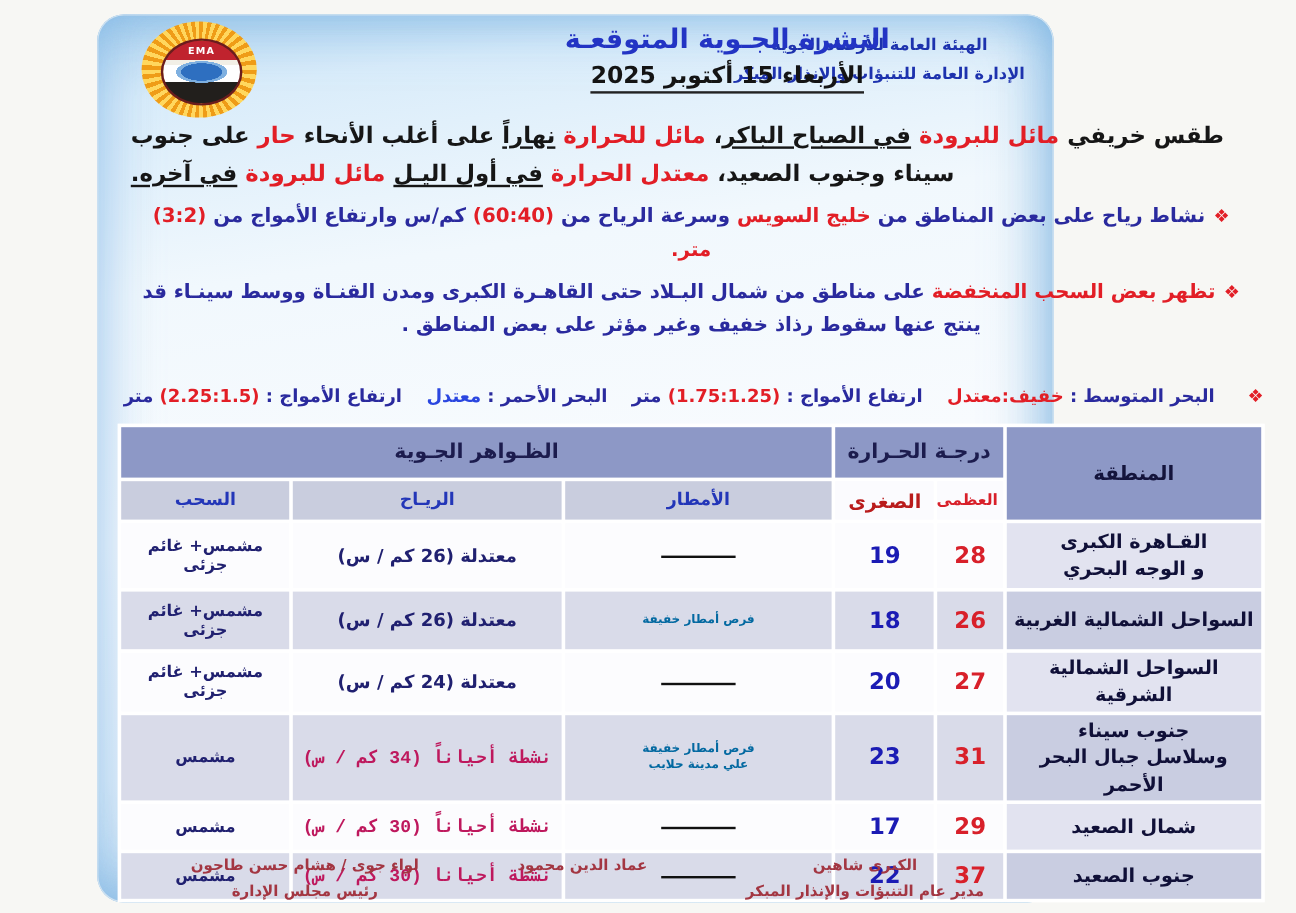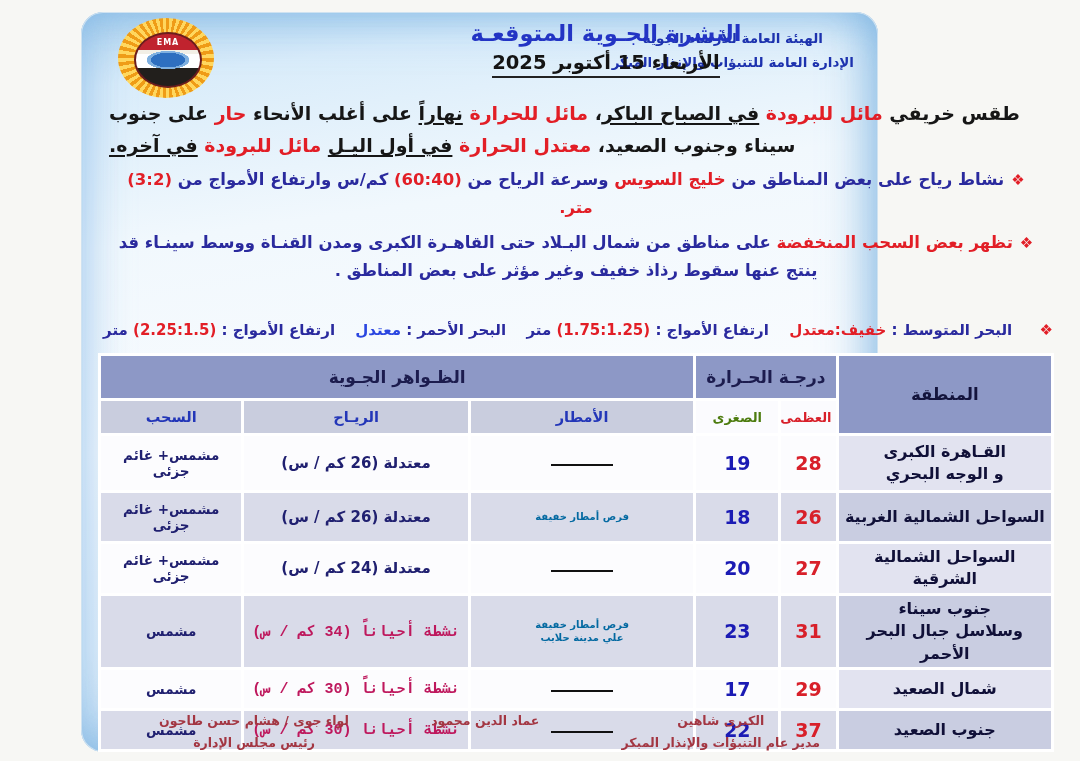--- a/index.html
+++ b/index.html
@@ -51,21 +51,21 @@
     align-items:center;font-size:15px;}
   .sea-item{white-space:nowrap;}
   
   .tablewrap{position:absolute;top:341px;left:17px;width:956px;}
   table{width:100%;border-collapse:separate;border-spacing:3px;background:#fff;table-layout:fixed;}
   td{text-align:center;vertical-align:middle;font-weight:bold;padding:2px 4px;}
   .th-band{background:#8d98c6;color:#1c1c4e;font-size:17px;height:38px;}
   .th-region{background:#8d98c6;color:#14143c;font-size:16.5px;}
   .th-sub{background:#c9cdde;color:#2336b8;font-size:14.5px;height:28px;}
   .th-max{background:#fbfbfe;color:#d8202a;font-size:13px;height:28px;}
-  .th-min{background:#fbfbfe;color:#4d7c0f;font-size:13px;height:28px;}
+  .th-min{background:#fbfbfe;color:#b91c1c;font-size:16px;height:28px;}
   tr.odd  td{background:#fcfcfe;}
   tr.even td{background:#d9dbe9;}
   tr.odd  td.c-region{background:#e2e3f0;}
   tr.even td.c-region{background:#c9cde1;text-align:center;}
   .c-region{color:#101038;font-size:16px;white-space:pre-line;line-height:1.4;}
   .c-max{color:#d8202a;font-size:19px;}
   .c-min{color:#1b1bb4;font-size:19px;}
   .c-rain{color:#0369a1;font-size:10px;white-space:pre-line;line-height:1.35;}
   .c-wind{font-size:15px;}
   .c-wind.navy{color:#202070;}

